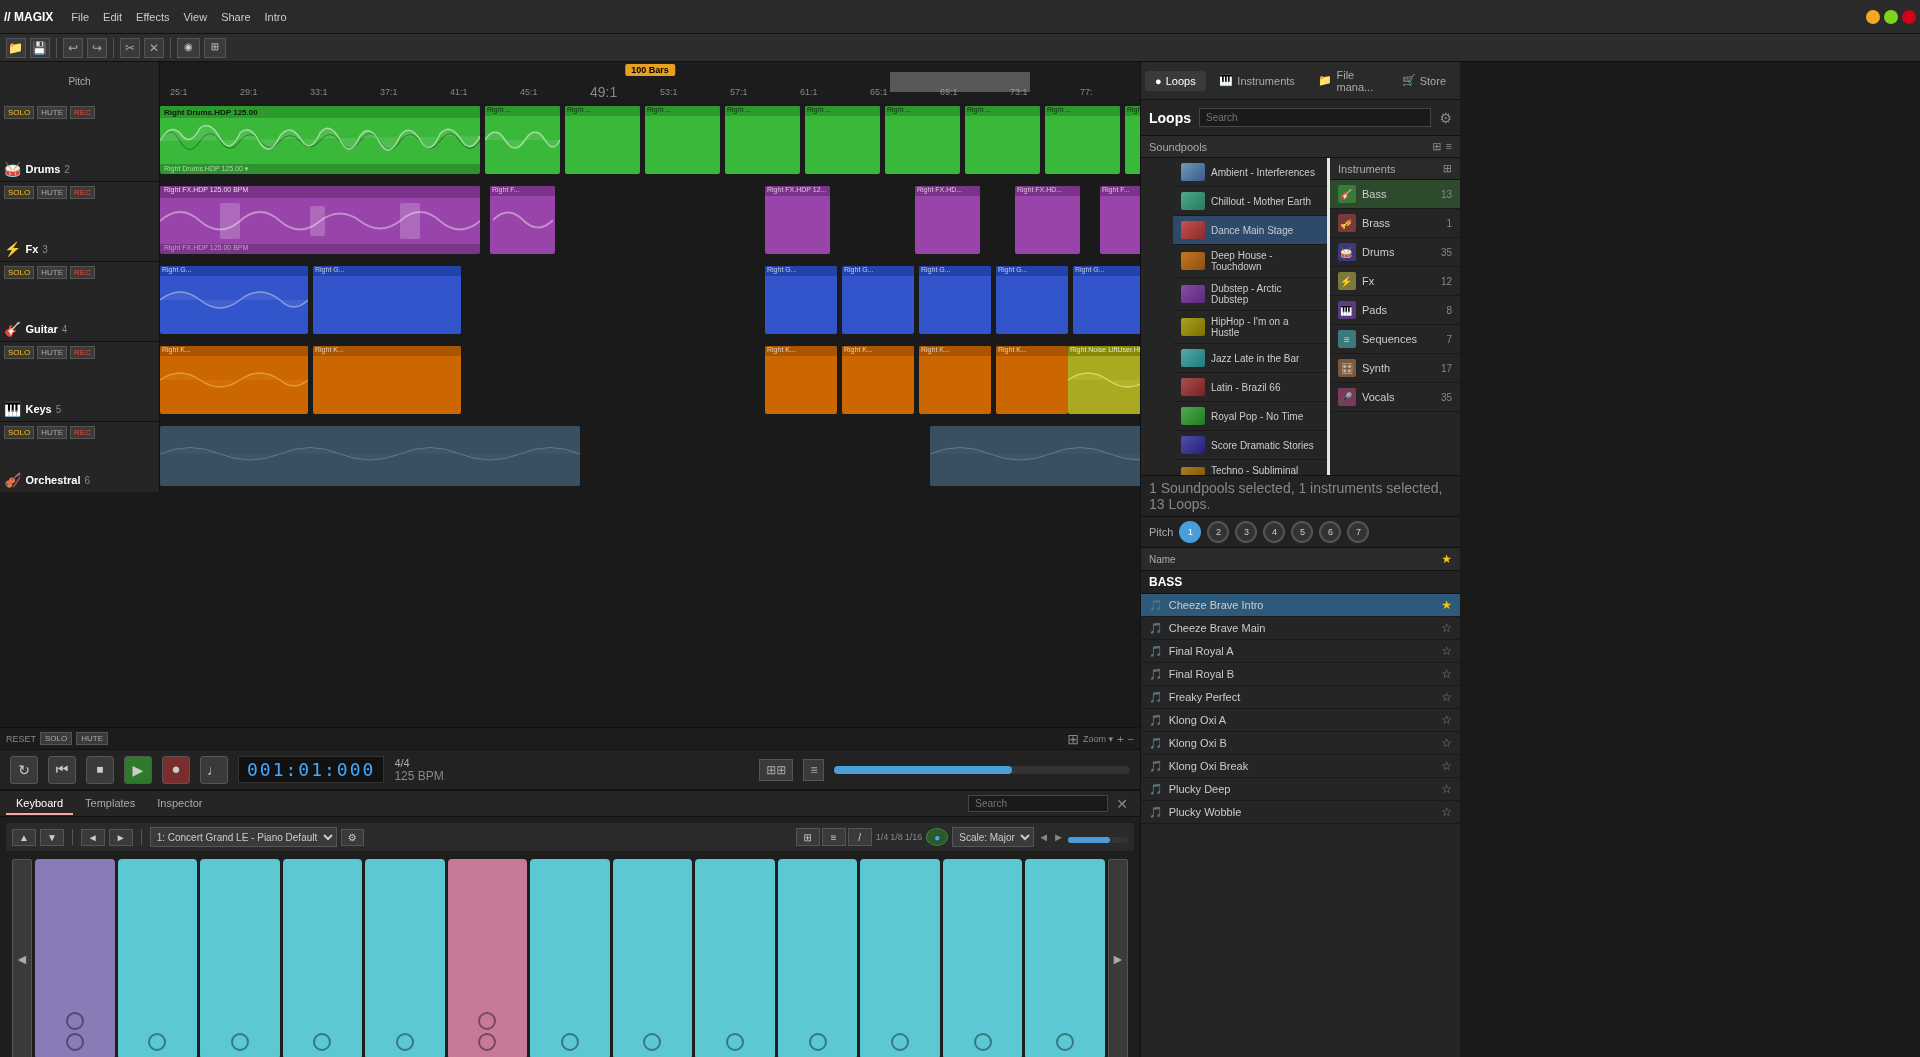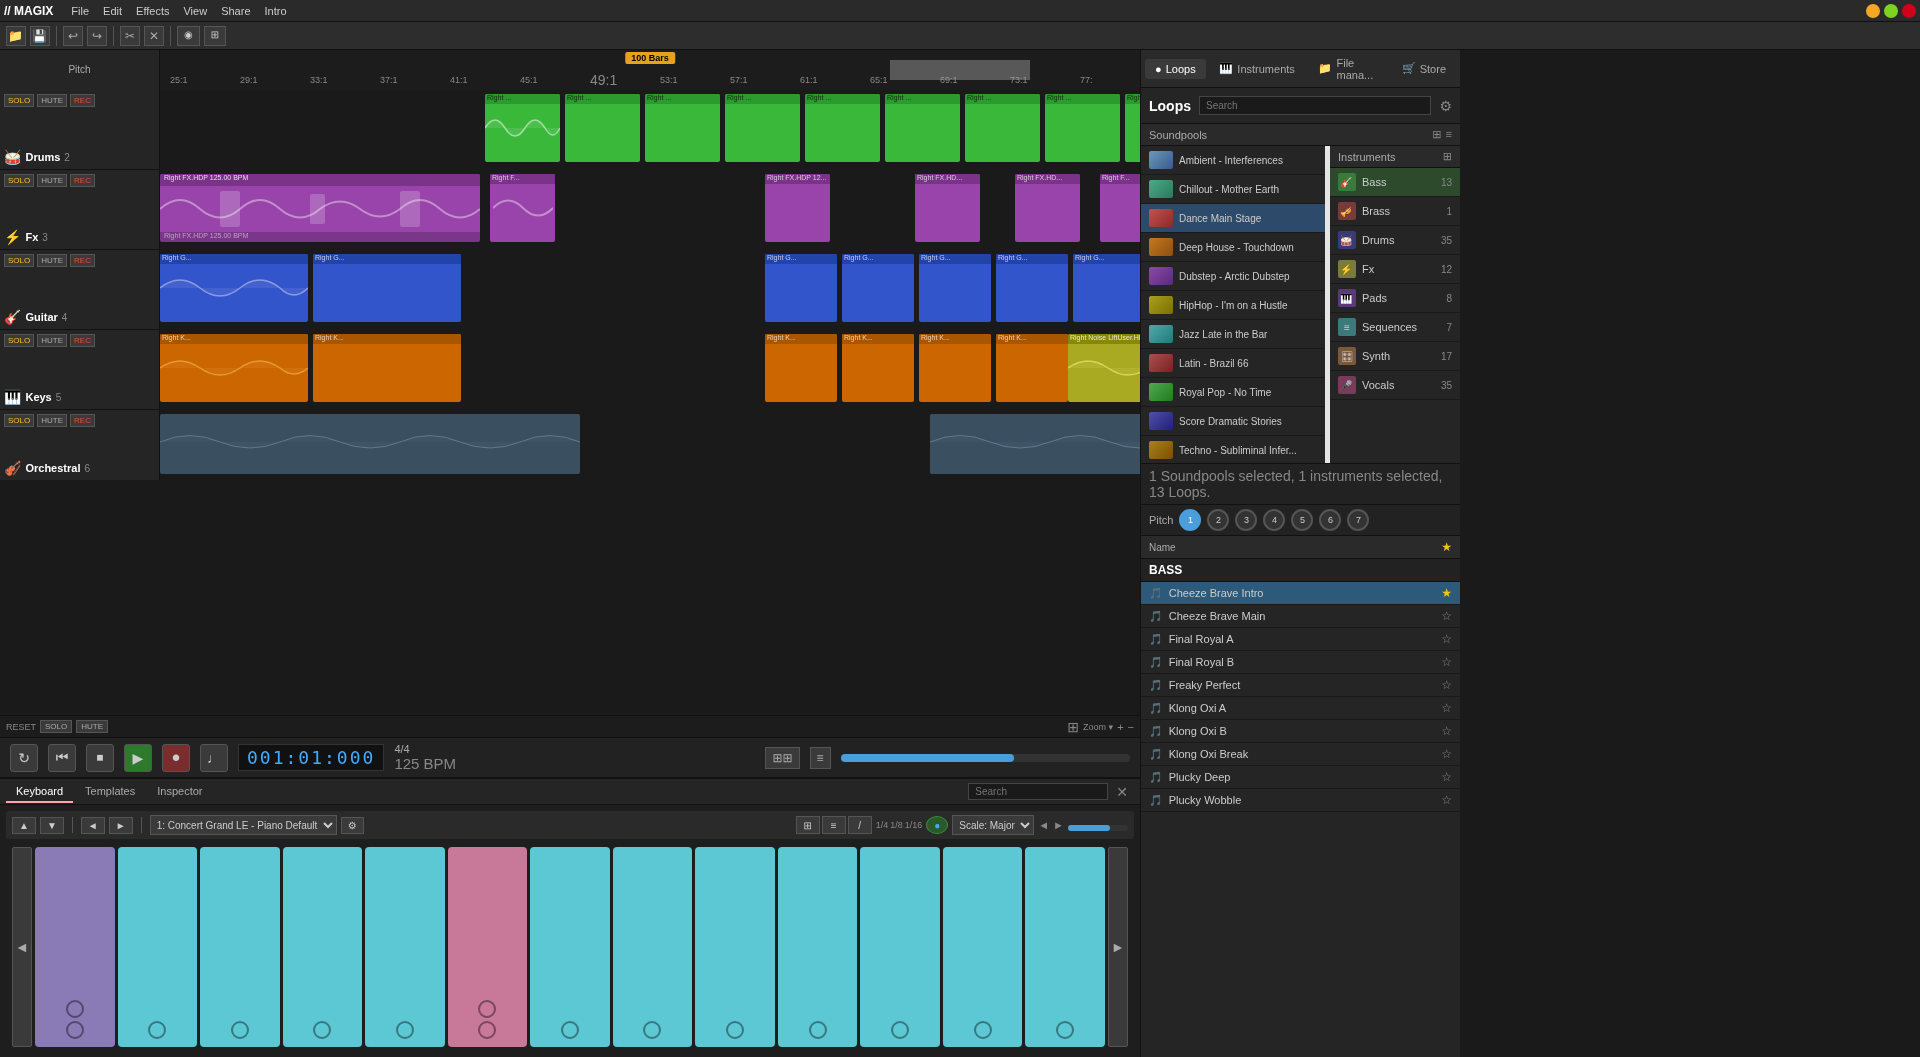--- a/index.html
+++ b/index.html
@@ -1,19 +1,19 @@
 <!DOCTYPE html>
 <html><head>
   <meta charset="utf-8">
   <style>
     * { margin: 0; padding: 0; box-sizing: border-box; }
     body { background: #1a1a1a; color: #ccc; font-family: Arial, sans-serif; font-size: 11px; width: 1920px; height: 1057px; overflow: hidden; }
 
     
-    #menubar { background: #2a2a2a; height: 22px; display: flex; align-items: center; padding: 0 4px; border-bottom: 1px solid #111; }
+    #menubar { background: #2a2a2a; height: 34px; display: flex; align-items: center; padding: 0 4px; border-bottom: 1px solid #111; }
     #menubar .logo { color: #fff; font-weight: bold; font-size: 12px; margin-right: 12px; }
     #menubar .menu-items { display: flex; gap: 2px; }
     #menubar .menu-item { color: #ccc; font-size: 11px; padding: 2px 6px; cursor: pointer; }
     .titlebar-controls { margin-left: auto; display: flex; gap: 4px; }
     .titlebar-btn { width: 14px; height: 14px; border-radius: 50%; border: none; cursor: pointer; }
     .tb-min { background: #f5a623; }
     .tb-max { background: #7ed321; }
     .tb-close { background: #d0021b; }
 
     
@@ -221,20 +221,30 @@
             <button class="track-btn rec">REC</button>
           </div>
           <div style="display:flex;align-items:center;gap:4px;">
             <span class="track-icon-drum">🥁</span>
             <span class="track-name">Drums</span>
             <span class="track-num">2</span>
           </div>
         </div>
         <div class="track-clips" style="background:#1a1a1a;flex:1;position:relative;">
 
+          <div style="position:absolute;left:0;top:4px;width:320px;height:68px;background:#3ab83a;border-radius:2px;overflow:hidden;">
+            <div style="height:12px;background:#2d9a2d;padding:0 4px;display:flex;align-items:center;font-size:8px;color:rgba(0,0,0,0.8);font-weight:bold;">Right Drums.HDP 125.00</div>
+            <div style="flex:1;height:46px;background:#3ab83a;position:relative;">
+              <svg width="100%" height="100%" viewBox="0 0 320 46" preserveAspectRatio="none">
+                <path d="M0,23 Q10,5 20,23 Q30,40 40,23 Q50,8 60,23 Q70,38 80,23 Q90,10 100,23 Q110,36 120,23 Q130,12 140,23 Q150,35 160,23 Q170,10 180,23 Q190,38 200,23 Q210,8 220,23 Q230,40 240,23 Q250,10 260,23 Q270,38 280,23 Q290,8 300,23 Q310,38 320,23" stroke="rgba(0,0,0,0.4)" stroke-width="1" fill="none"></path>
+                <path d="M0,23 Q10,5 20,15 Q30,30 40,10 Q50,2 60,20 Q70,38 80,15 Q90,5 100,25 Q110,40 120,18 Q130,5 140,20 Q150,38 160,15 Q170,3 180,22 Q190,42 200,18 Q210,5 220,25 Q230,42 240,18 Q250,5 260,22 Q270,40 280,16 Q290,5 300,20 Q310,38 320,18" stroke="rgba(255,255,255,0.5)" stroke-width="1.5" fill="rgba(255,255,255,0.1)"></path>
+              </svg>
+            </div>
+            <div style="height:10px;background:rgba(0,0,0,0.2);padding:0 4px;display:flex;align-items:center;font-size:7px;color:rgba(255,255,255,0.6);">Right Drums.HDP 125.00 ▾</div>
+          </div>
 
           <div style="position:absolute;left:325px;top:4px;width:75px;height:68px;background:#3ab83a;border-radius:2px;overflow:hidden;">
             <div style="height:10px;background:#2d9a2d;font-size:7px;padding:0 2px;color:rgba(0,0,0,0.7);">Right ...</div>
             <svg width="100%" height="48px" viewBox="0 0 75 48">
                 <path d="M0,24 Q10,8 20,24 Q30,40 40,24 Q50,8 60,24 Q68,38 75,24" stroke="rgba(255,255,255,0.5)" stroke-width="1.5" fill="rgba(255,255,255,0.1)"></path>
               </svg>
           </div>
           <div style="position:absolute;left:405px;top:4px;width:75px;height:68px;background:#3ab83a;border-radius:2px;overflow:hidden;">
             <div style="height:10px;background:#2d9a2d;font-size:7px;padding:0 2px;color:rgba(0,0,0,0.7);">Right ...</div>
           </div>
@@ -444,21 +454,21 @@
     <div id="transport">
       <div class="transport-btn">↻</div>
       <div class="transport-btn">⏮</div>
       <div class="transport-btn">⏹</div>
       <div class="transport-btn play">▶</div>
       <div class="transport-btn rec">⏺</div>
       <div class="transport-btn">♩</div>
       <div id="time-display">001:01:000</div>
       <div id="bpm-display">
         <div style="font-size:11px;color:#aaa;">4/4</div>
-        <div style="font-size:15px;color:#888;text-align:right;">125 BPM</div>
+        <div style="font-size:12px;color:#888;text-align:right;">125 BPM</div>
       </div>
       <div style="flex:1;"></div>
       <div style="background:#3a3a3a;border:1px solid #555;padding:3px 6px;cursor:pointer;color:#aaa;font-size:12px;">⊞⊞</div>
       <div style="background:#3a3a3a;border:1px solid #555;padding:3px 6px;cursor:pointer;color:#aaa;font-size:12px;">≡</div>
       <div id="progress-bar">
         <div id="progress-fill"></div>
       </div>
     </div>
 
     <div id="bottom-panel">
@@ -607,21 +617,21 @@
 
       <div class="panel-section-header">
         <span>Soundpools</span>
         <div style="display:flex;gap:4px;">
           <span style="cursor:pointer;color:#888;">⊞</span>
           <span style="cursor:pointer;color:#888;">≡</span>
         </div>
       </div>
       <div style="display:flex;flex:1;overflow:hidden;">
 
-        <div class="soundpool-list" style="flex:1;overflow-y:auto;border-right:5px solid #e5e5e5;">
+        <div class="soundpool-list" style="flex:1;overflow-y:auto;border-right:3px solid #e5e5e5;margin-left:32px;">
           <div class="soundpool-item">
             <div class="soundpool-thumb sp-thumb-1"></div>
             <span class="soundpool-name">Ambient - Interferences</span>
           </div>
           <div class="soundpool-item">
             <div class="soundpool-thumb sp-thumb-2"></div>
             <span class="soundpool-name">Chillout - Mother Earth</span>
           </div>
           <div class="soundpool-item selected">
             <div class="soundpool-thumb sp-thumb-3"></div>

